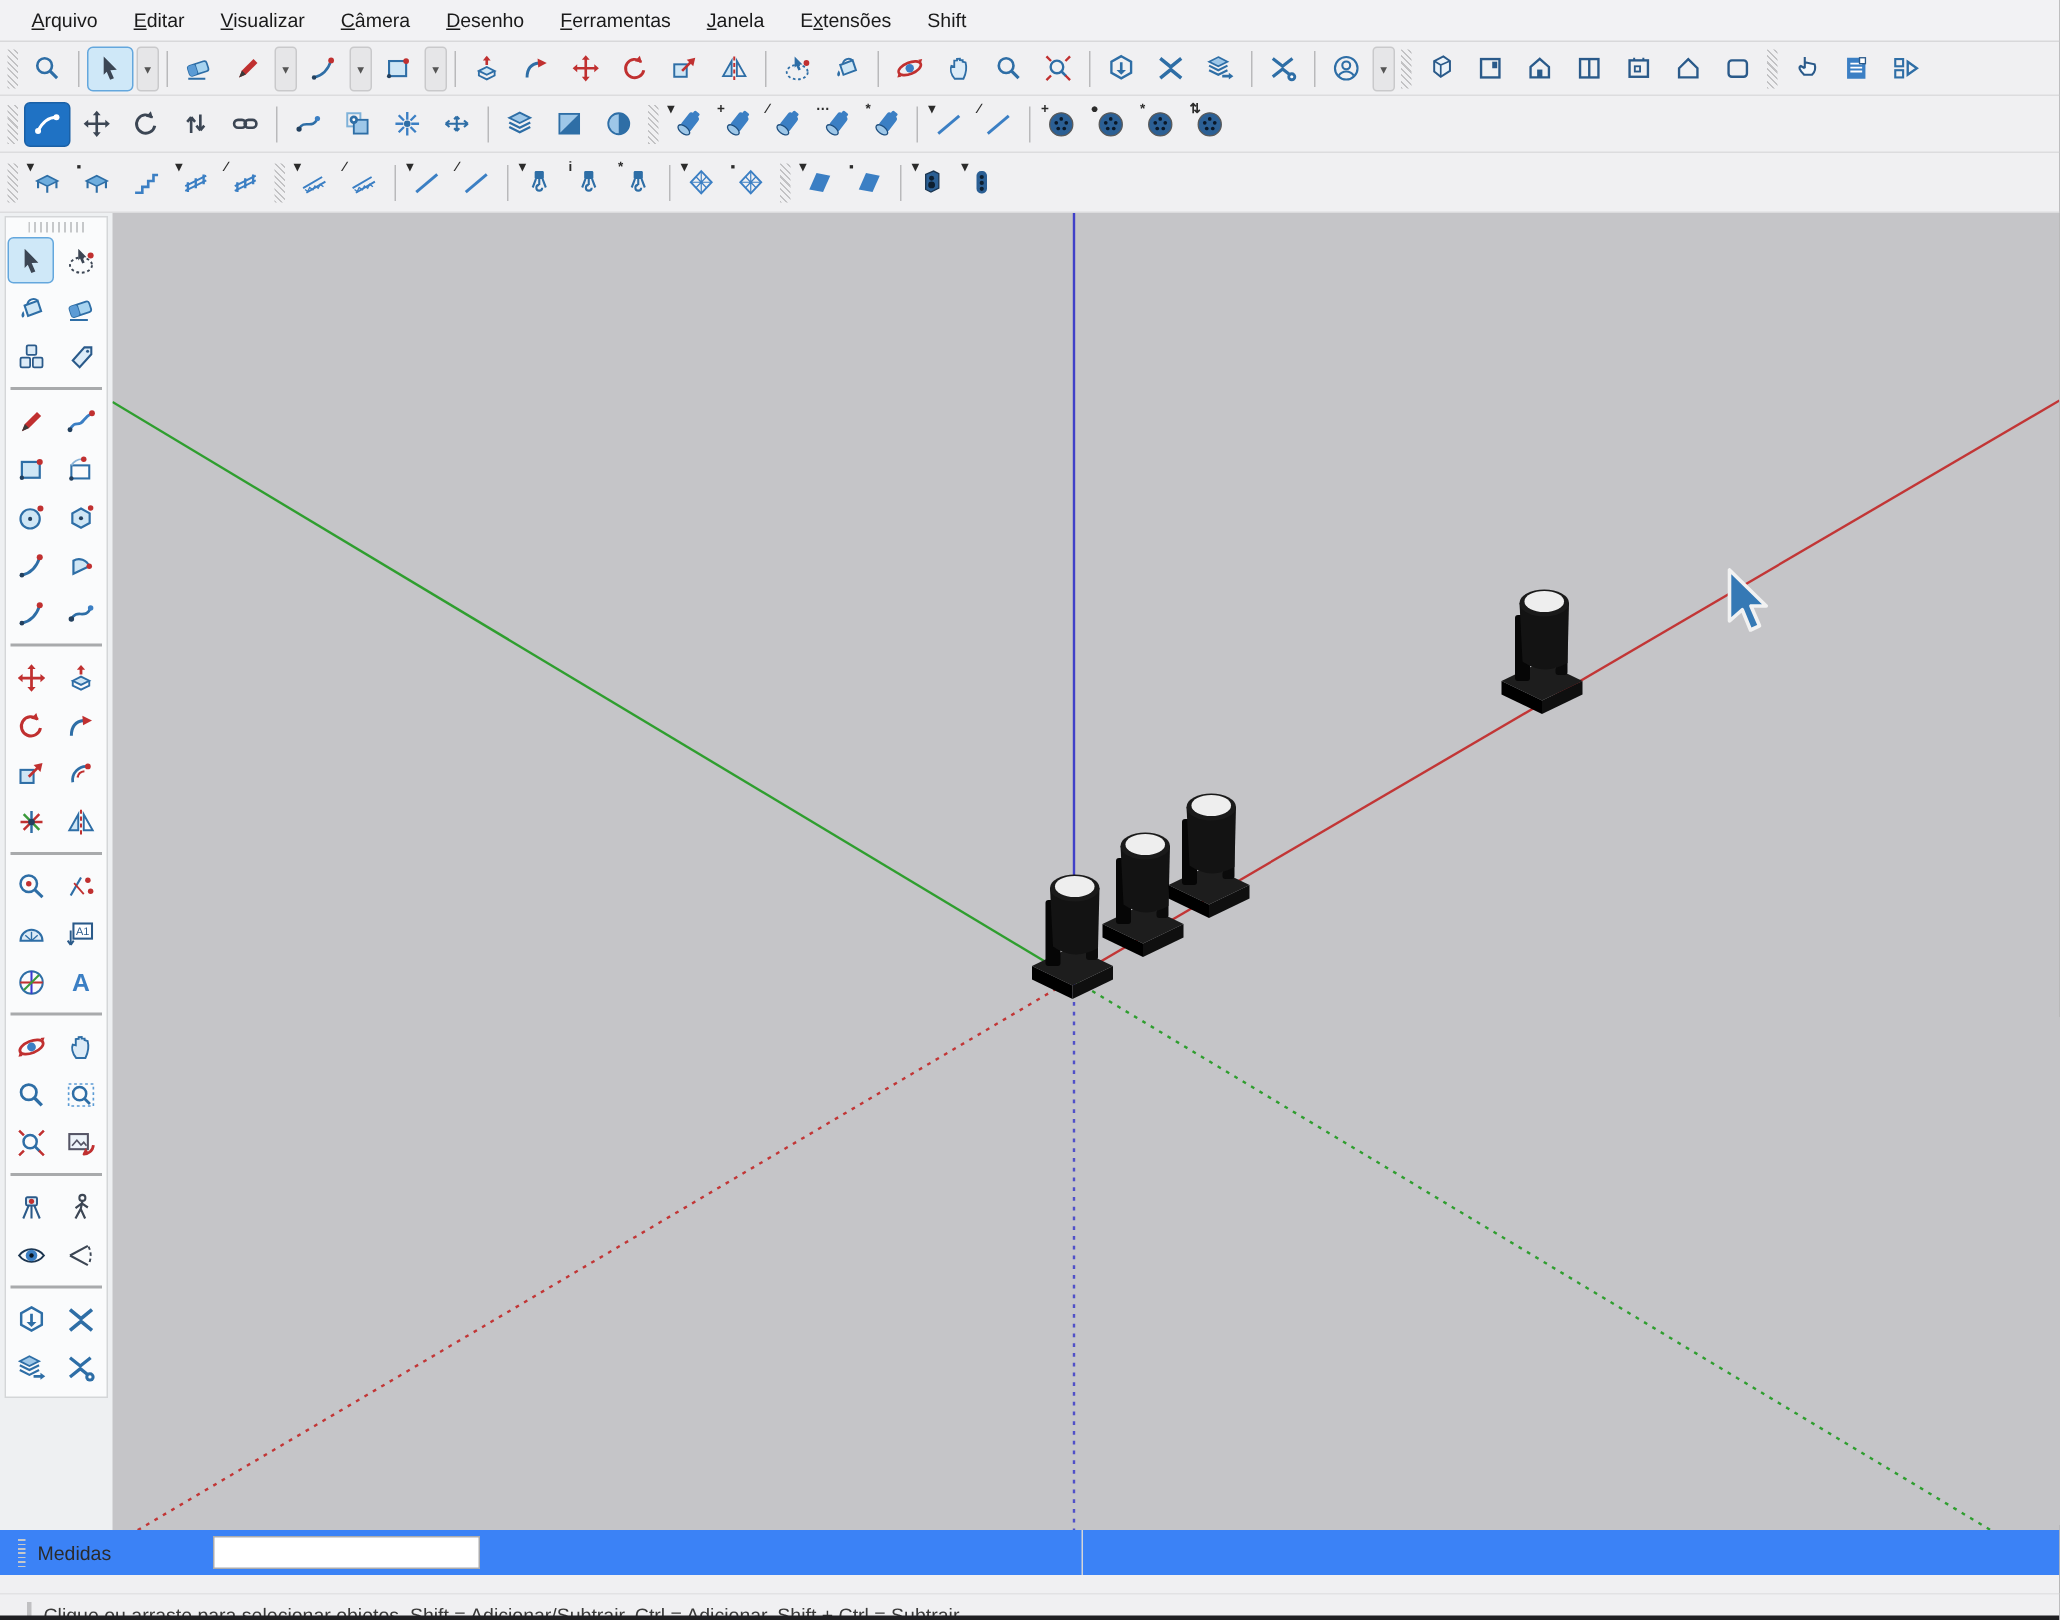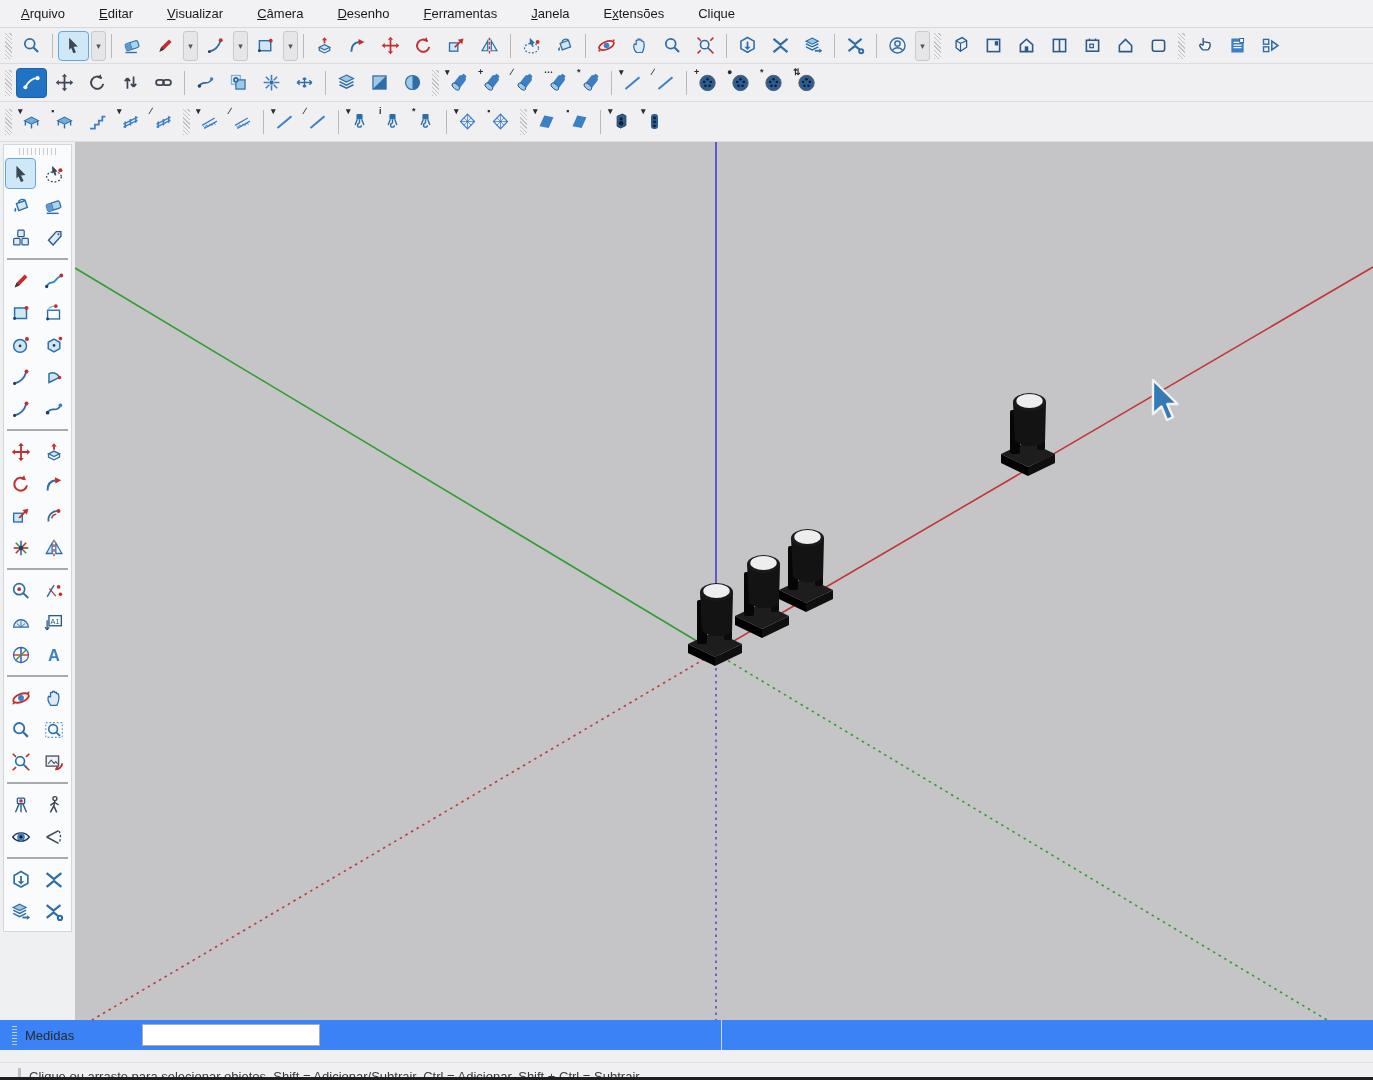--- a/index.html
+++ b/index.html
@@ -1,20 +1,20 @@
 <!DOCTYPE html>
 <html><head>
 <meta charset="utf-8">
 <style>
   html,body{margin:0;padding:0;background:#9a9a9a;}
   .app{position:relative;width:1373px;height:1080px;background:#f0f0f2;overflow:hidden;
        font-family:"Liberation Sans","DejaVu Sans",sans-serif;font-size:13px;color:#1a1a1a;}
   
   .menubar{position:absolute;left:0;top:0;width:100%;height:28px;background:#f2f2f4;
-           border-bottom:1px solid #d8d8da;display:flex;align-items:center;padding-left:10px;box-sizing:border-box;gap:12px;}
+           border-bottom:1px solid #d8d8da;display:flex;align-items:center;padding-left:10px;box-sizing:border-box;gap:2px;}
   .menu-item{padding:4px 11px;cursor:default;white-space:nowrap;}
   .menu-item u{text-decoration:underline;}
   
   .toolbar{position:absolute;left:0;width:100%;display:flex;align-items:center;
            background:#f0f0f2;border-bottom:1px solid #dcdcde;box-sizing:border-box;padding:0 2px;}
   #tbrow1{top:28px;height:36px;}
   #tbrow2{top:64px;height:38px;}
   #tbrow3{top:102px;height:40px;}
   .tb{position:relative;border:1px solid transparent;background:transparent;width:31px;height:30px;
       display:inline-flex;align-items:center;justify-content:center;padding:0;margin:0 1px;border-radius:4px;}
@@ -426,21 +426,21 @@
 
   <div class="menubar">
       <span class="menu-item"><u>A</u>rquivo</span>
       <span class="menu-item"><u>E</u>ditar</span>
       <span class="menu-item"><u>V</u>isualizar</span>
       <span class="menu-item"><u>C</u>âmera</span>
       <span class="menu-item"><u>D</u>esenho</span>
       <span class="menu-item"><u>F</u>erramentas</span>
       <span class="menu-item"><u>J</u>anela</span>
       <span class="menu-item">E<u>x</u>tensões</span>
-      <span class="menu-item">Clique</span>
+      <span class="menu-item">Shift</span>
     </div>
 
   <div class="toolbar" id="tbrow1">
       <div class="tgrip"></div>
       <button class="tb">
         <svg viewBox="0 0 24 24" class="ic t-blue">
           <use href="#ic-magnifier" xlink:href="#ic-magnifier"></use>
         </svg>
       </button>
       <div class="tsep"></div>

